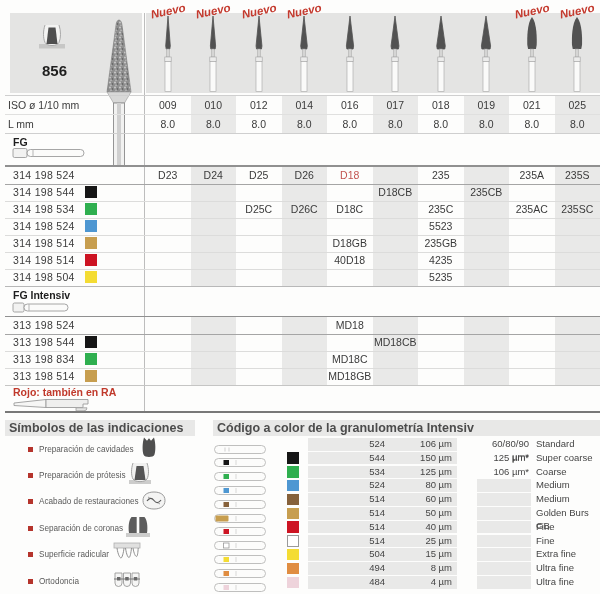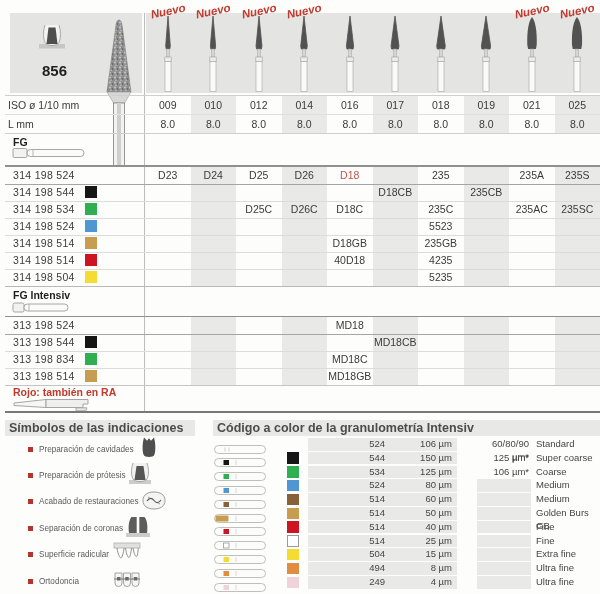--- a/index.html
+++ b/index.html
@@ -417,17 +417,17 @@
     <div class="abs gcell gband" style="left: 308px; top: 562.2px; width: 82px; padding-right: 5px;">494</div>
     <div class="abs gcell gband" style="left: 390px; top: 562.2px; width: 67px; padding-right: 5px;">8 µm</div>
     <div class="abs gcell g2" style="left: 477px; top: 562.2px; width: 54px; padding-right: 2px;"></div>
     <div class="abs gcell gname" style="left: 536px; top: 562.2px; width: 64px;">Ultra fine</div>
     <div class="abs gicon" style="left: 214px; top: 577.5px;"><svg width="52" height="9" viewBox="0 0 52 9">
         <rect x="0.5" y="0.5" width="51" height="8" rx="4" fill="#fcfcfb" stroke="#b8b8b7" stroke-width="0.9"></rect>
         <rect x="9.5" y="2" width="5.5" height="5" fill="#eed3db"></rect>
         <line x1="22" y1="2" x2="22" y2="7" stroke="#d8d8d7"></line>
       </svg></div>
     <div class="abs sq" style="left: 287px; top: 576.5px; background: rgb(238, 211, 219);"></div>
-    <div class="abs gcell gband" style="left: 308px; top: 576px; width: 82px; padding-right: 5px;">249</div>
+    <div class="abs gcell gband" style="left: 308px; top: 576px; width: 82px; padding-right: 5px;">484</div>
     <div class="abs gcell gband" style="left: 390px; top: 576px; width: 67px; padding-right: 5px;">4 µm</div>
     <div class="abs gcell g2" style="left: 477px; top: 576px; width: 54px; padding-right: 2px;"></div>
     <div class="abs gcell gname" style="left: 536px; top: 576px; width: 64px;">Ultra fine</div>
   </div>
 
 </body></html>

